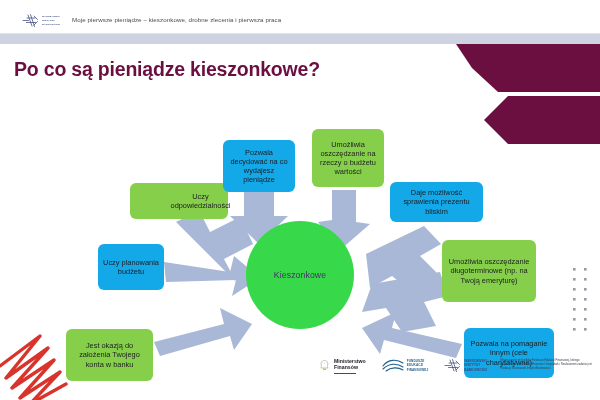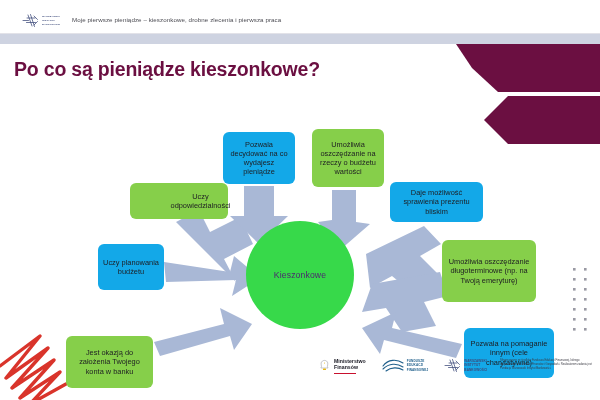--- a/index.html
+++ b/index.html
@@ -85,26 +85,26 @@
     color: #1d1d22;
     line-height: 1.22;
     padding: 3px 5px;
     font-size: 7.4px;
   }
   .node.green { background: #86cf4a; }
   .node.blue  { background: #13a8e8; }
 
   
   .n-odpow   { left:130px; top:139px; width: 98px; height: 36px; padding-left: 48px; }
-  .n-decyd   { left:223px; top: 88px; width: 72px; height: 52px; }
+  .n-decyd   { left:223px; top: 96px; width: 72px; height: 52px; }
   .n-oszcz   { left:312px; top: 85px; width: 72px; height: 58px; }
   .n-prezent { left:390px; top:138px; width: 93px; height: 40px; }
   .n-dlugo   { left:442px; top:196px; width: 94px; height: 62px; }
   .n-budzet  { left: 98px; top:200px; width: 66px; height: 46px; }
-  .n-bank    { left: 66px; top:292px; width: 87px; height: 52px; }
+  .n-bank    { left: 66px; top:285px; width: 87px; height: 52px; }
   .n-charyt  { left:464px; top:284px; width: 90px; height: 50px; }
 
   
   .footer { position: absolute; left: 0; bottom: 4px; width: 600px; height: 40px; }
   .f-logos {
     position: absolute; left: 318px; top: 2px;
     display: flex; align-items: flex-start; gap: 16px;
   }
   .f-logo { display: flex; align-items: center; gap: 3px; }
   .f-mf-text {

